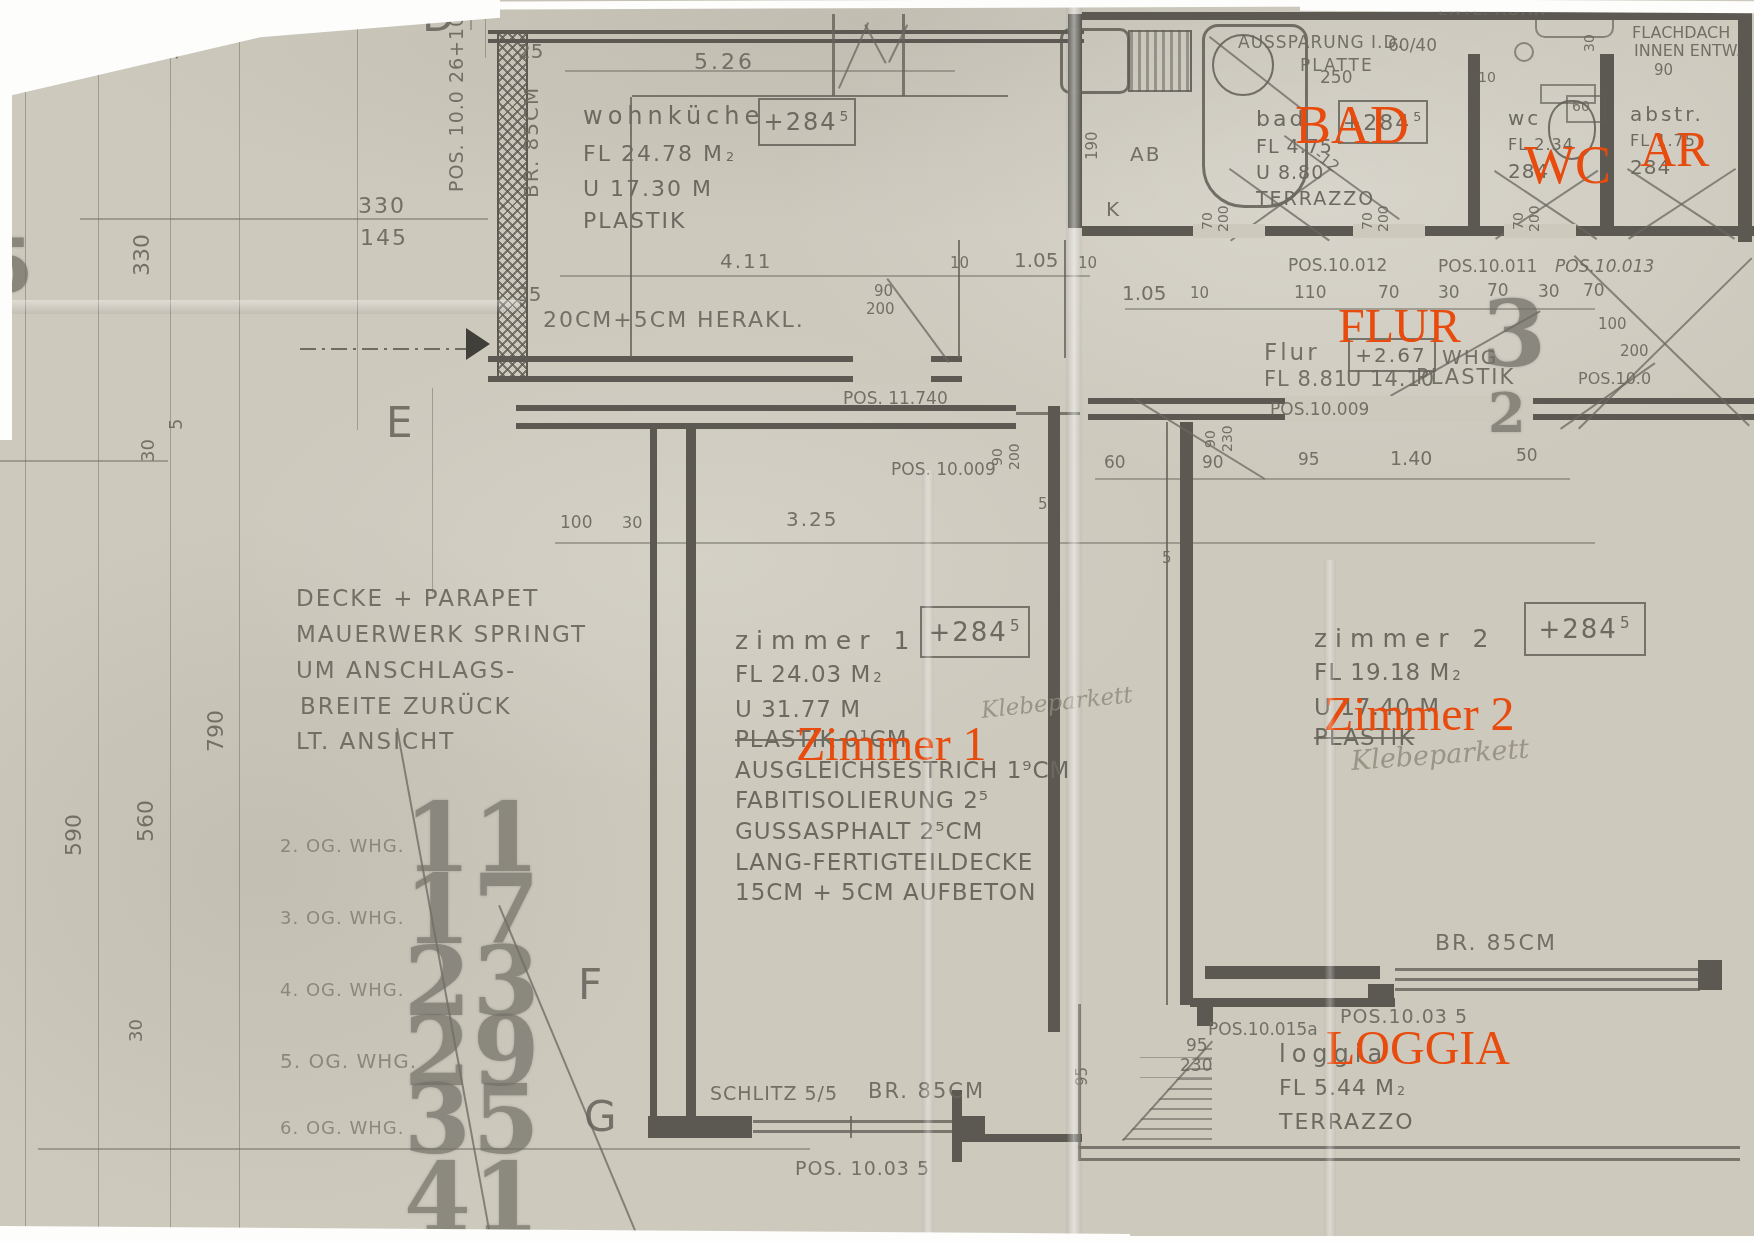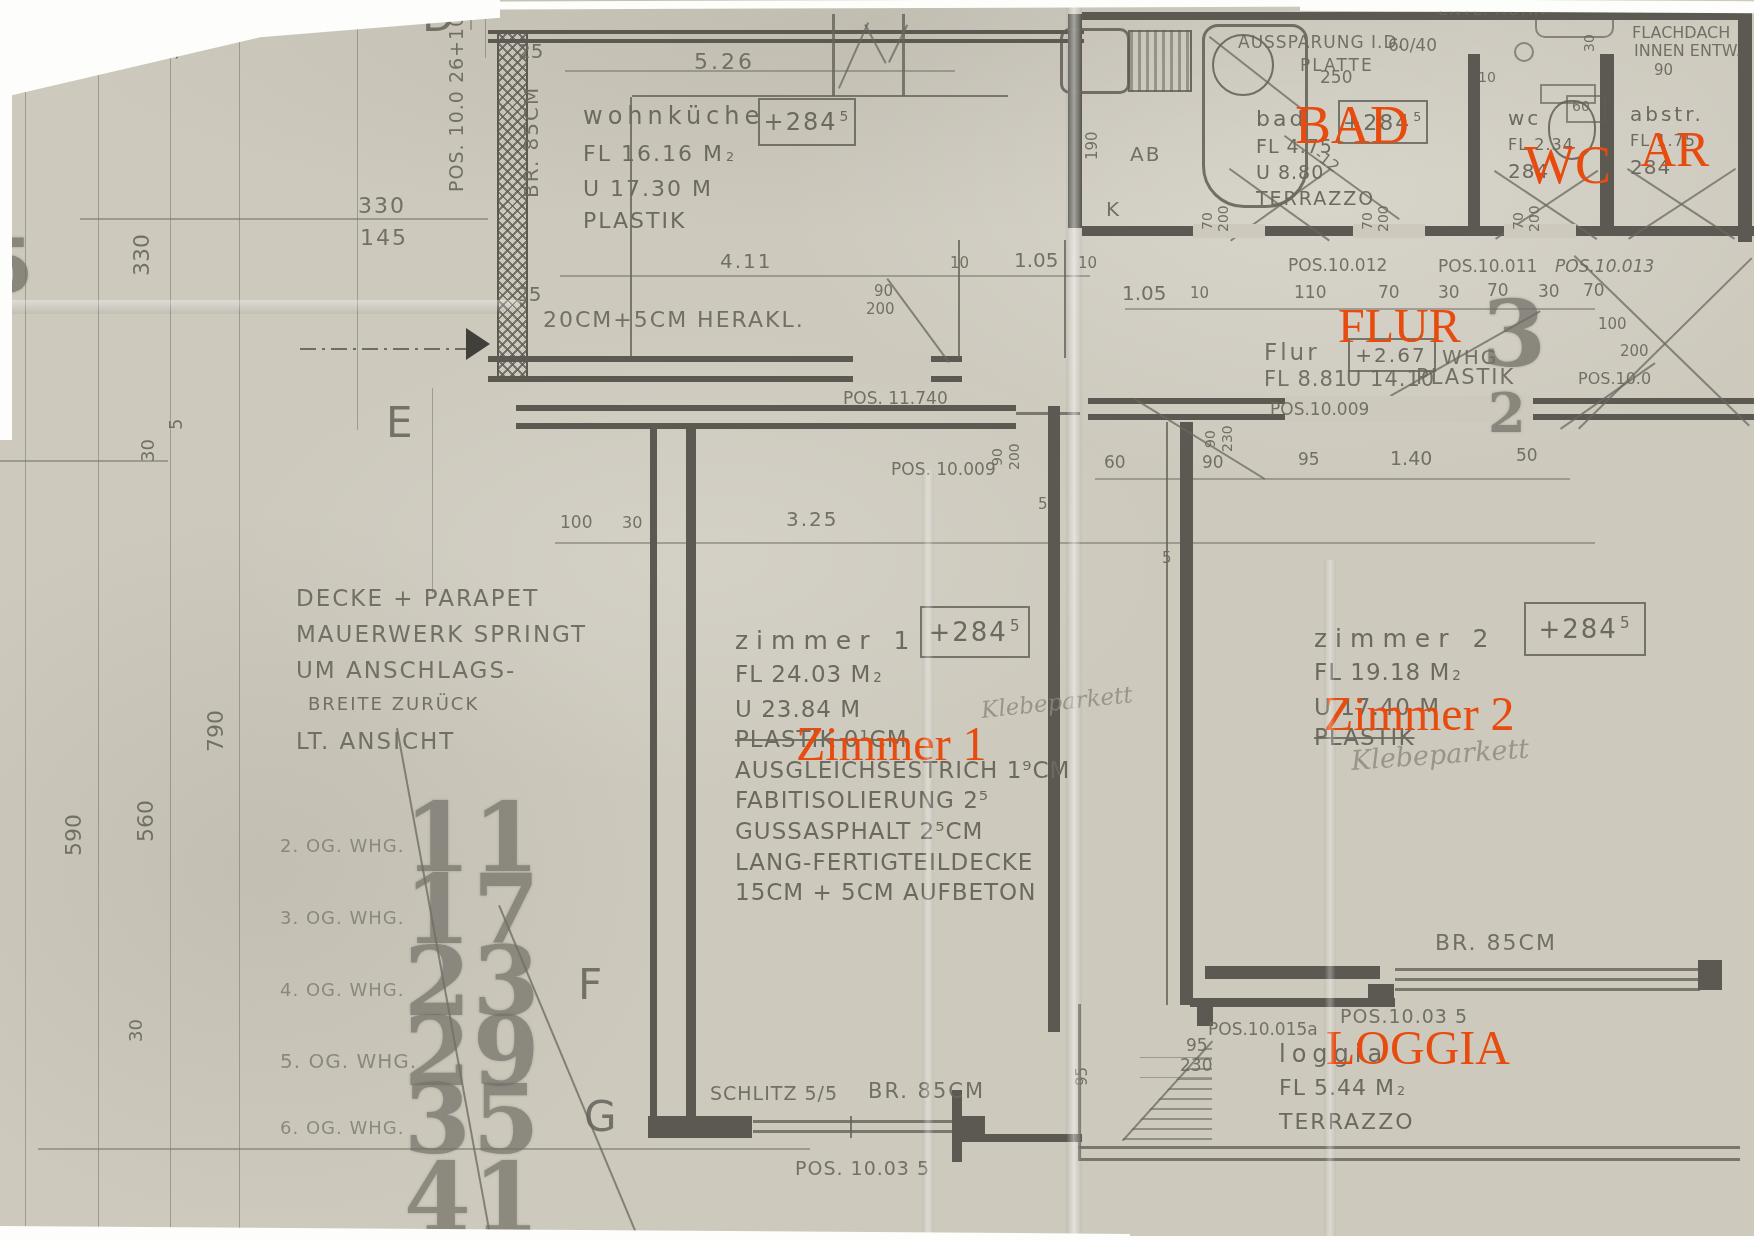--- a/index.html
+++ b/index.html
@@ -161,21 +161,21 @@
   <div class="diag" style="left:1390px;top:395px;width:172px;transform:rotate(-29.5deg)"></div>
   <div class="diag" style="left:1560px;top:428px;width:115px;transform:rotate(-34.8deg)"></div>
   <div class="diag" style="left:1122px;top:1140px;width:134px;transform:rotate(-48deg)"></div>
   <div class="diag" style="left:1210px;top:36px;width:116px;transform:rotate(38deg)"></div>
   <div class="diag" style="left:838px;top:88px;width:72px;transform:rotate(-66deg)"></div>
   <div class="diag" style="left:866px;top:24px;width:44px;transform:rotate(62deg)"></div>
   <div class="diag" style="left:888px;top:62px;width:42px;transform:rotate(-64deg)"></div>
 
   <div class="room-block" style="left:583px;top:102px">
     <div class="rname">wohnküche</div>
-    <div class="rline"><span>FL 16.16 M</span><span class="esup">2</span></div>
+    <div class="rline"><span>FL 24.78 M</span><span class="esup">2</span></div>
     <div class="rline">U 17.30 M</div>
     <div class="rline">PLASTIK</div>
   </div>
   <div class="ebox" style="left:758px;top:98px;width:94px;height:44px;font-size:24px">
     <span>+284</span>
       <span class="esup">5</span>
   </div>
 
   <div class="room-block small" style="left:1256px;top:106px">
     <div class="rname" style="font-size:22px">bad</div>
@@ -206,21 +206,21 @@
     <span>+2.67</span>
       <span class="esup"></span>
   </div>
   <div class="t" style="left:1264px;top:368px;font-size:21px;letter-spacing:1px">FL 8.81</div>
   <div class="t" style="left:1346px;top:368px;font-size:21px;letter-spacing:1px">U 14.10</div>
   <div class="t" style="left:1416px;top:366px;font-size:21px;letter-spacing:2px">PLASTIK</div>
 
   <div class="room-block z" style="left:735px;top:626px">
     <div class="rname">zimmer 1</div>
     <div class="rline"><span>FL 24.03 M</span><span class="esup">2</span></div>
-    <div class="rline">U 23.84 M</div>
+    <div class="rline">U 31.77 M</div>
     <div class="rline strike">PLASTIK 0¹CM</div>
     <div class="rline">AUSGLEICHSESTRICH 1⁹CM</div>
     <div class="rline">FABITISOLIERUNG 2⁵</div>
     <div class="rline">GUSSASPHALT 2⁵CM</div>
     <div class="rline">LANG-FERTIGTEILDECKE</div>
     <div class="rline">15CM + 5CM AUFBETON</div>
   </div>
   <div class="ebox" style="left:920px;top:606px;width:106px;height:48px;font-size:26px">
     <span>+284</span>
       <span class="esup">5</span>
@@ -335,21 +335,21 @@
     <div class="t" style="left: 130px; top: 276px; font-size: 22px; transform: rotate(-90deg);">330</div>
     <div class="t" style="left: 166px; top: 430px; font-size: 18px; transform: rotate(-90deg);">5</div>
     <div class="t" style="left: 138px; top: 462px; font-size: 18px; transform: rotate(-90deg);">30</div>
     <div class="t" style="left: 204px; top: 752px; font-size: 22px; transform: rotate(-90deg);">790</div>
     <div class="t" style="left: 62px; top: 856px; font-size: 22px; transform: rotate(-90deg);">590</div>
     <div class="t" style="left: 134px; top: 842px; font-size: 22px; transform: rotate(-90deg);">560</div>
     <div class="t" style="left: 126px; top: 1042px; font-size: 18px; transform: rotate(-90deg);">30</div>
     <div class="t" style="left: 296px; top: 586px; font-size: 23px; letter-spacing: 2px;">DECKE + PARAPET</div>
     <div class="t" style="left: 296px; top: 622px; font-size: 23px; letter-spacing: 2px;">MAUERWERK SPRINGT</div>
     <div class="t" style="left: 296px; top: 658px; font-size: 23px; letter-spacing: 2px;">UM ANSCHLAGS-</div>
-    <div class="t" style="left: 308px; top: 694px; font-size: 18px; letter-spacing: 2px;">BREITE ZURÜCK</div>
+    <div class="t" style="left: 300px; top: 694px; font-size: 23px; letter-spacing: 2px;">BREITE ZURÜCK</div>
     <div class="t" style="left: 296px; top: 729px; font-size: 23px; letter-spacing: 2px;">LT. ANSICHT</div>
     <div class="t stencil" style="left: 1482px; top: 284px; font-size: 92px;">3</div>
     <div class="t stencil" style="left: 1488px; top: 384px; font-size: 54px;">2</div>
     <div class="t stencil" style="left: -18px; top: 226px; font-size: 74px;">5</div>
     <div class="t hand" style="left: 980px; top: 698px; font-size: 23px; transform: rotate(-6deg);">Klebeparkett</div>
     <div class="t hand" style="left: 1350px; top: 746px; font-size: 27px; transform: rotate(-4deg);">Klebeparkett</div>
     <div class="orange" style="left: 1295px; top: 94px; font-size: 54px; color: rgb(232, 75, 14);">BAD</div>
     <div class="orange" style="left: 1524px; top: 134px; font-size: 54px; color: rgb(232, 75, 14);">WC</div>
     <div class="orange" style="left: 1640px; top: 120px; font-size: 50px; color: rgb(232, 75, 14);">AR</div>
     <div class="orange" style="left: 1338px; top: 298px; font-size: 48px; color: rgb(232, 75, 14);">FLUR</div>

